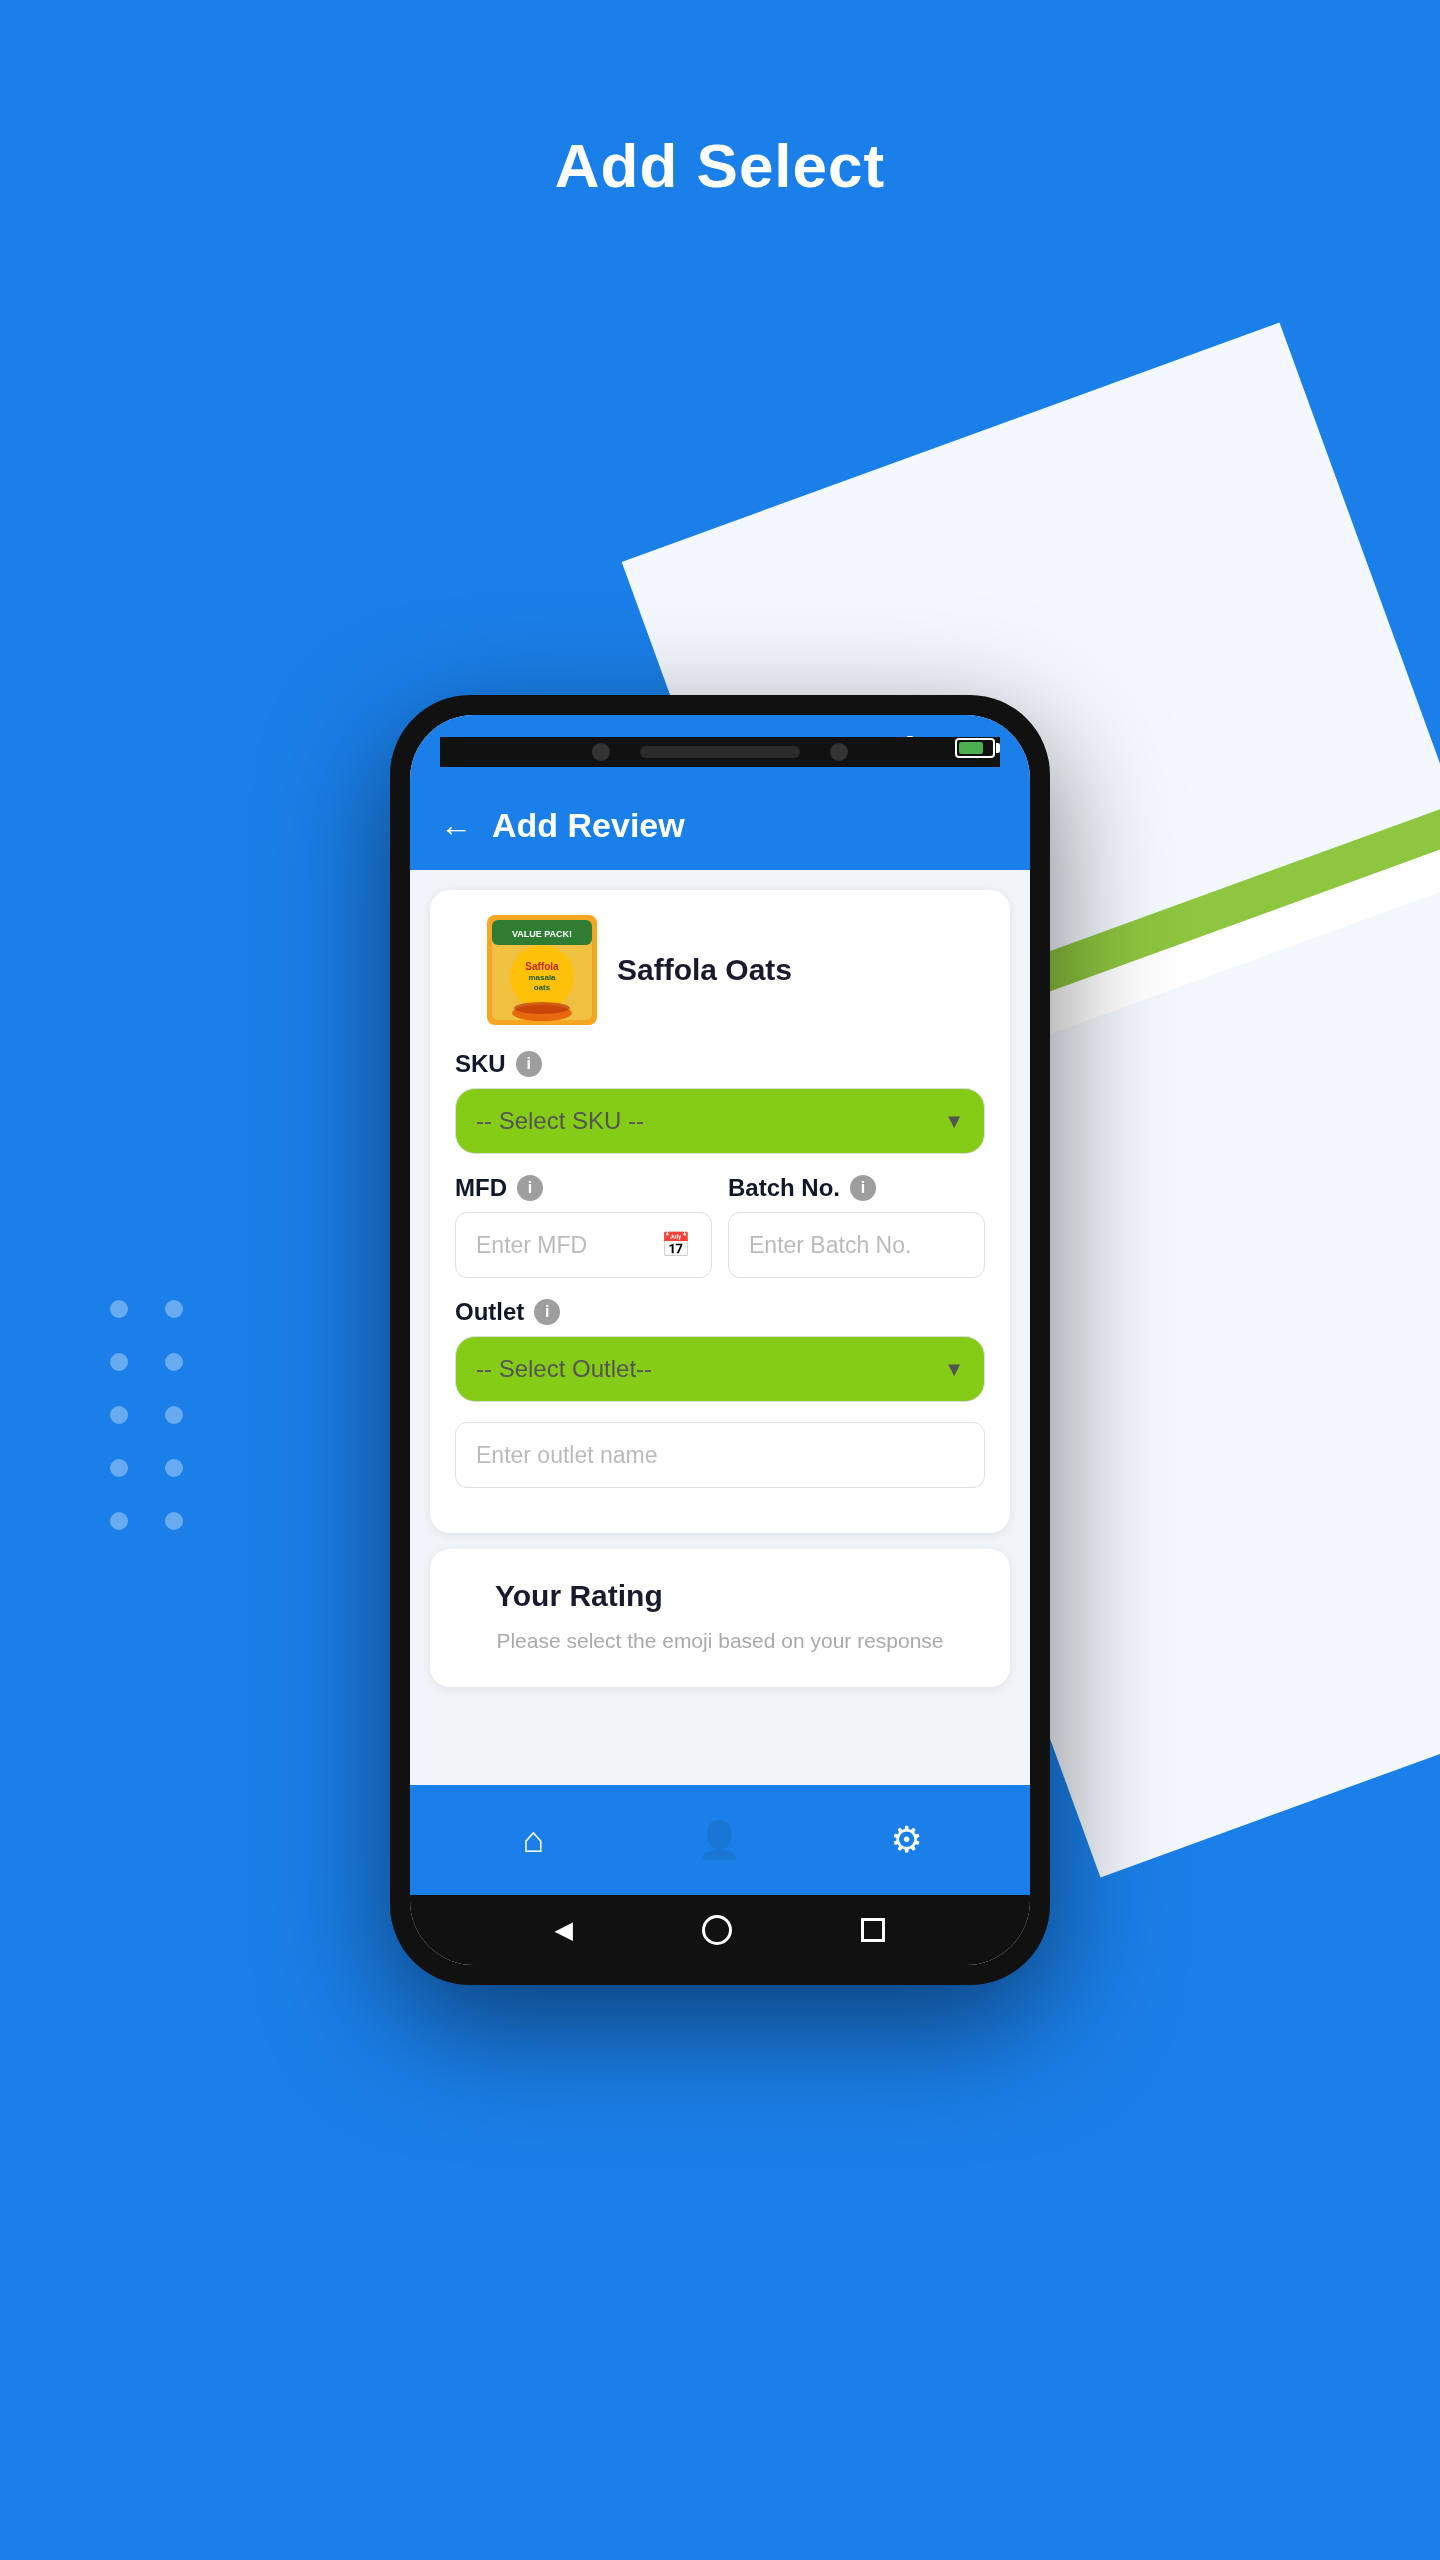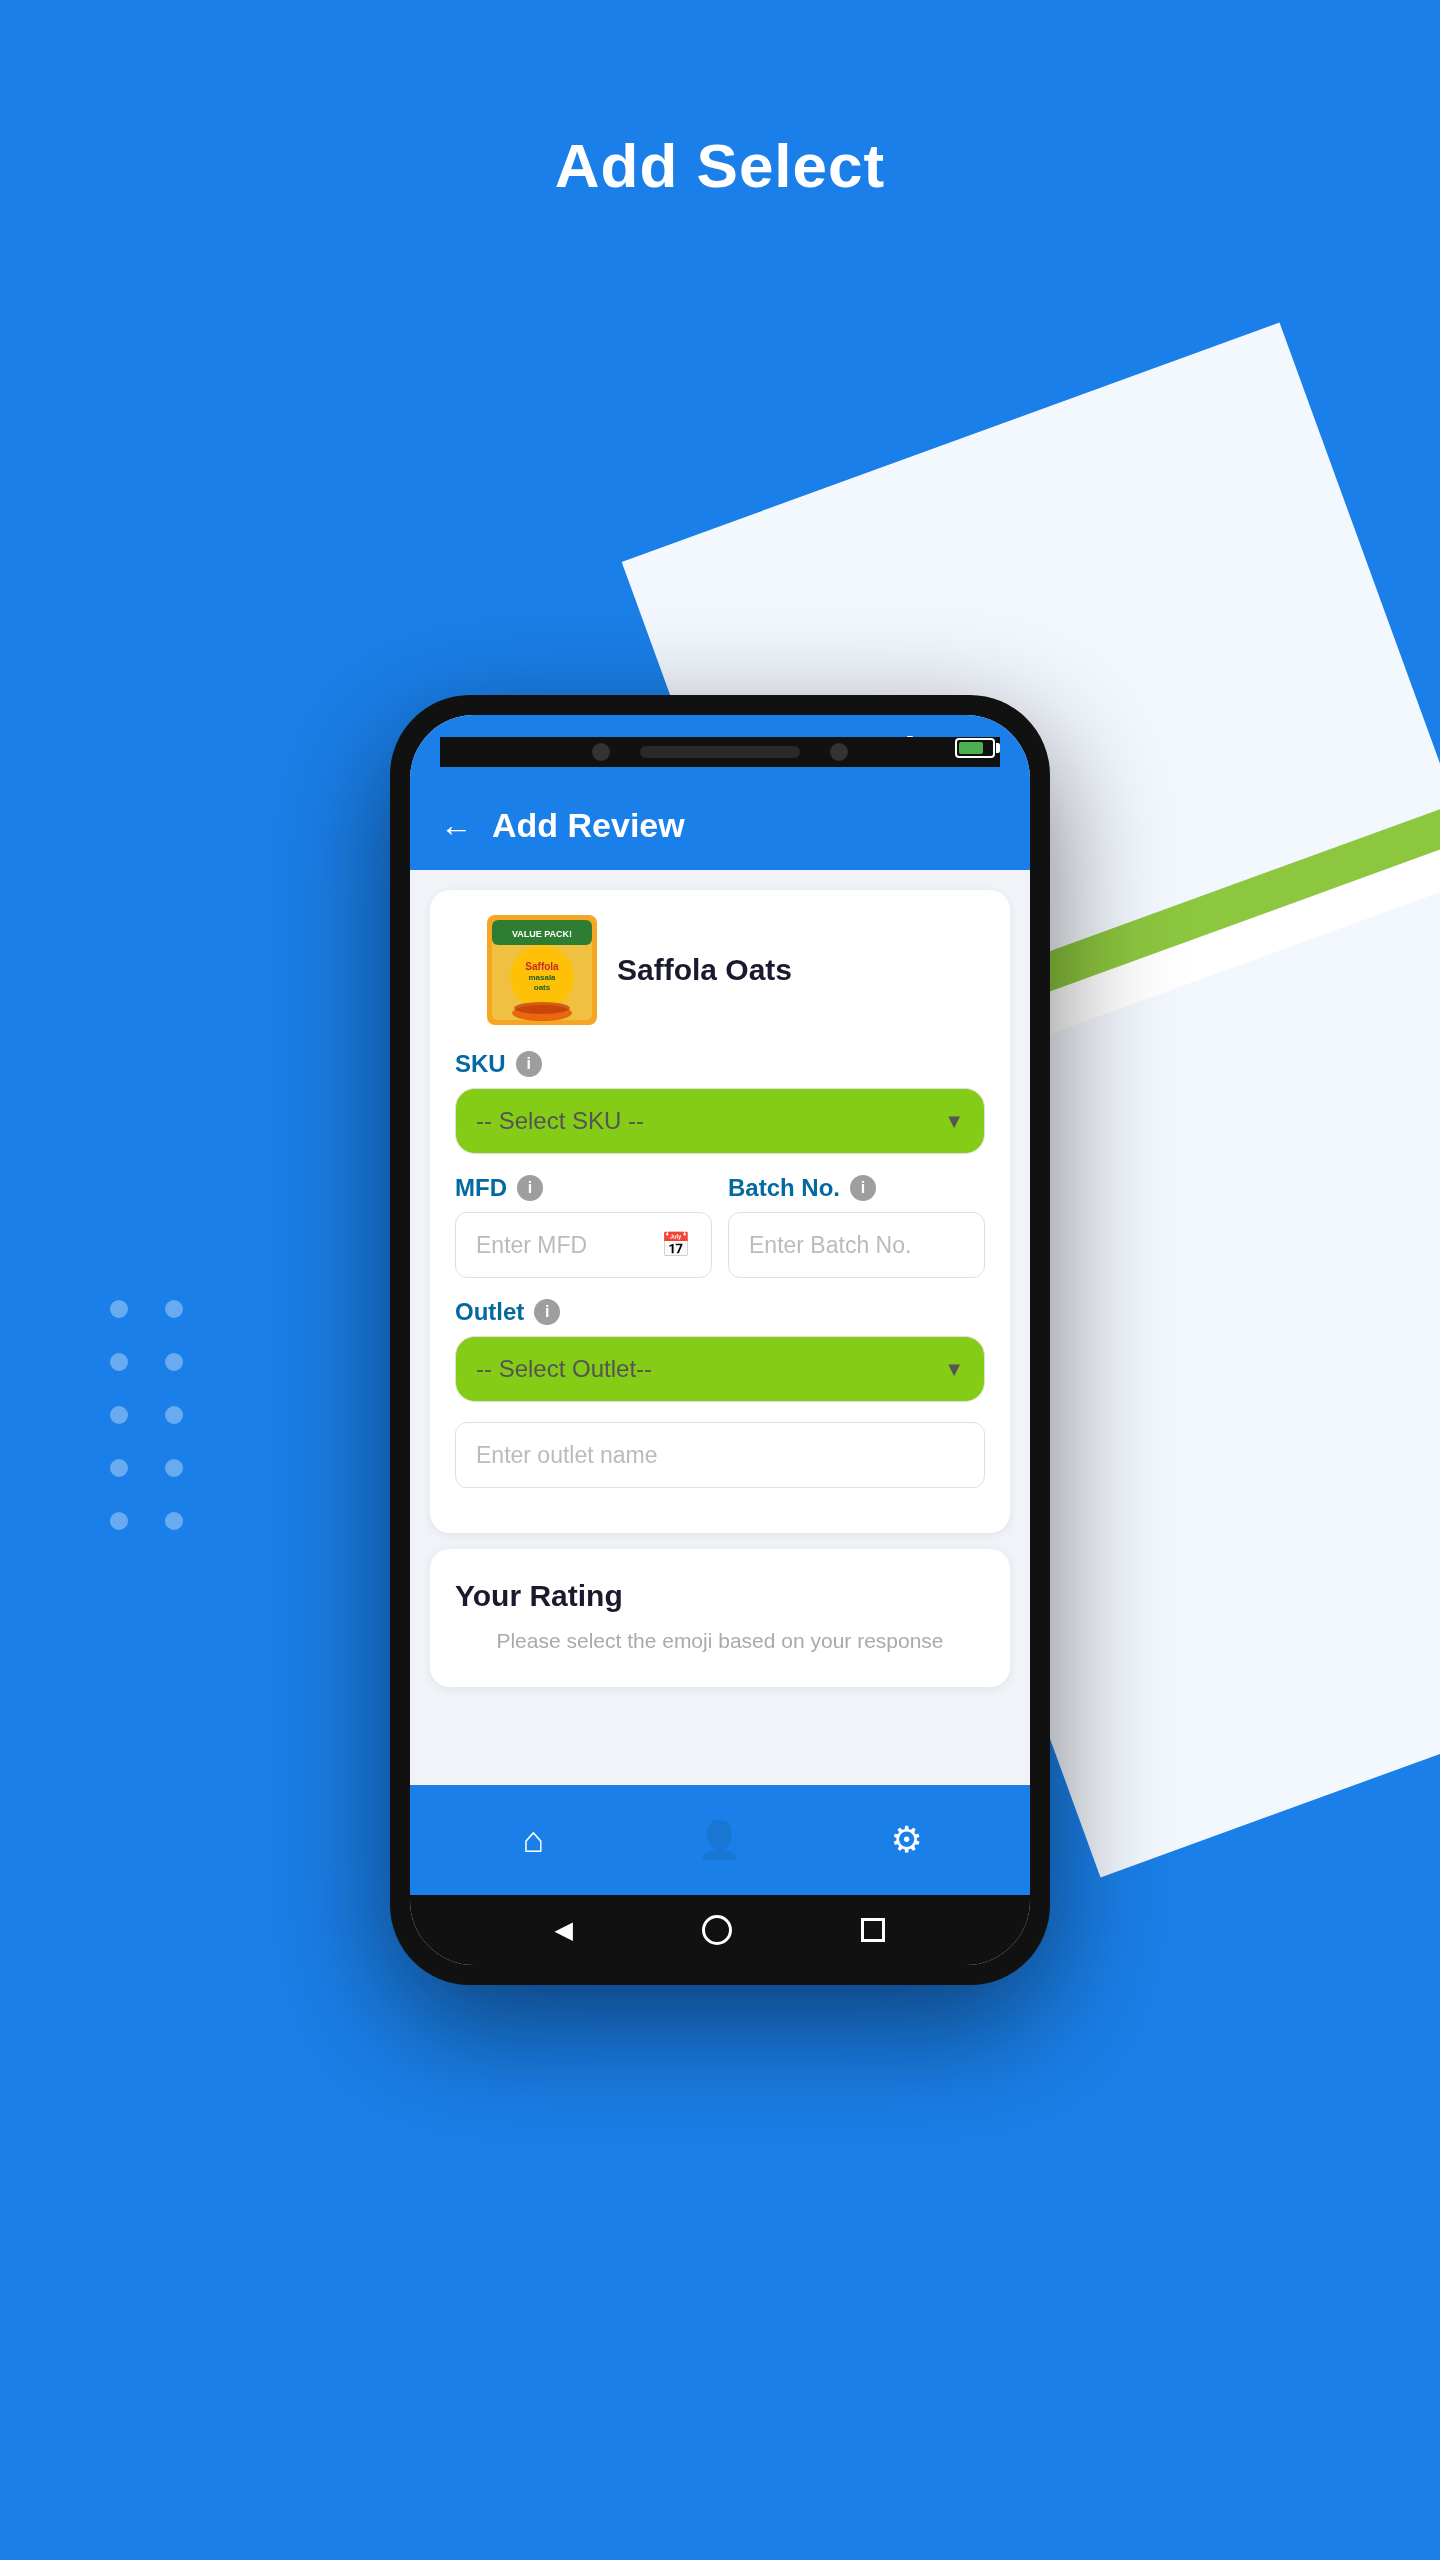--- a/index.html
+++ b/index.html
@@ -279,21 +279,21 @@
     .form-label-row {
       display: flex;
       align-items: center;
       gap: 10px;
       margin-bottom: 10px;
     }
 
     .form-label {
       font-size: 24px;
       font-weight: 600;
-      color: #0369a1;
+      color: #0f172a;
     }
 
     .info-icon {
       width: 26px;
       height: 26px;
       background: #9e9e9e;
       border-radius: 50%;
       display: flex;
       align-items: center;
       justify-content: center;
@@ -360,20 +360,21 @@
       border-radius: 20px;
       padding: 30px 25px;
       box-shadow: 0 2px 10px rgba(0,0,0,0.07);
     }
 
     .rating-title {
       font-size: 30px;
       font-weight: 700;
       color: #1a1a2e;
       margin-bottom: 12px;
+      margin-left: 40px;
     }
 
     .rating-subtitle {
       font-size: 21px;
       color: #aaa;
       text-align: center;
       line-height: 1.5;
     }
 
     

